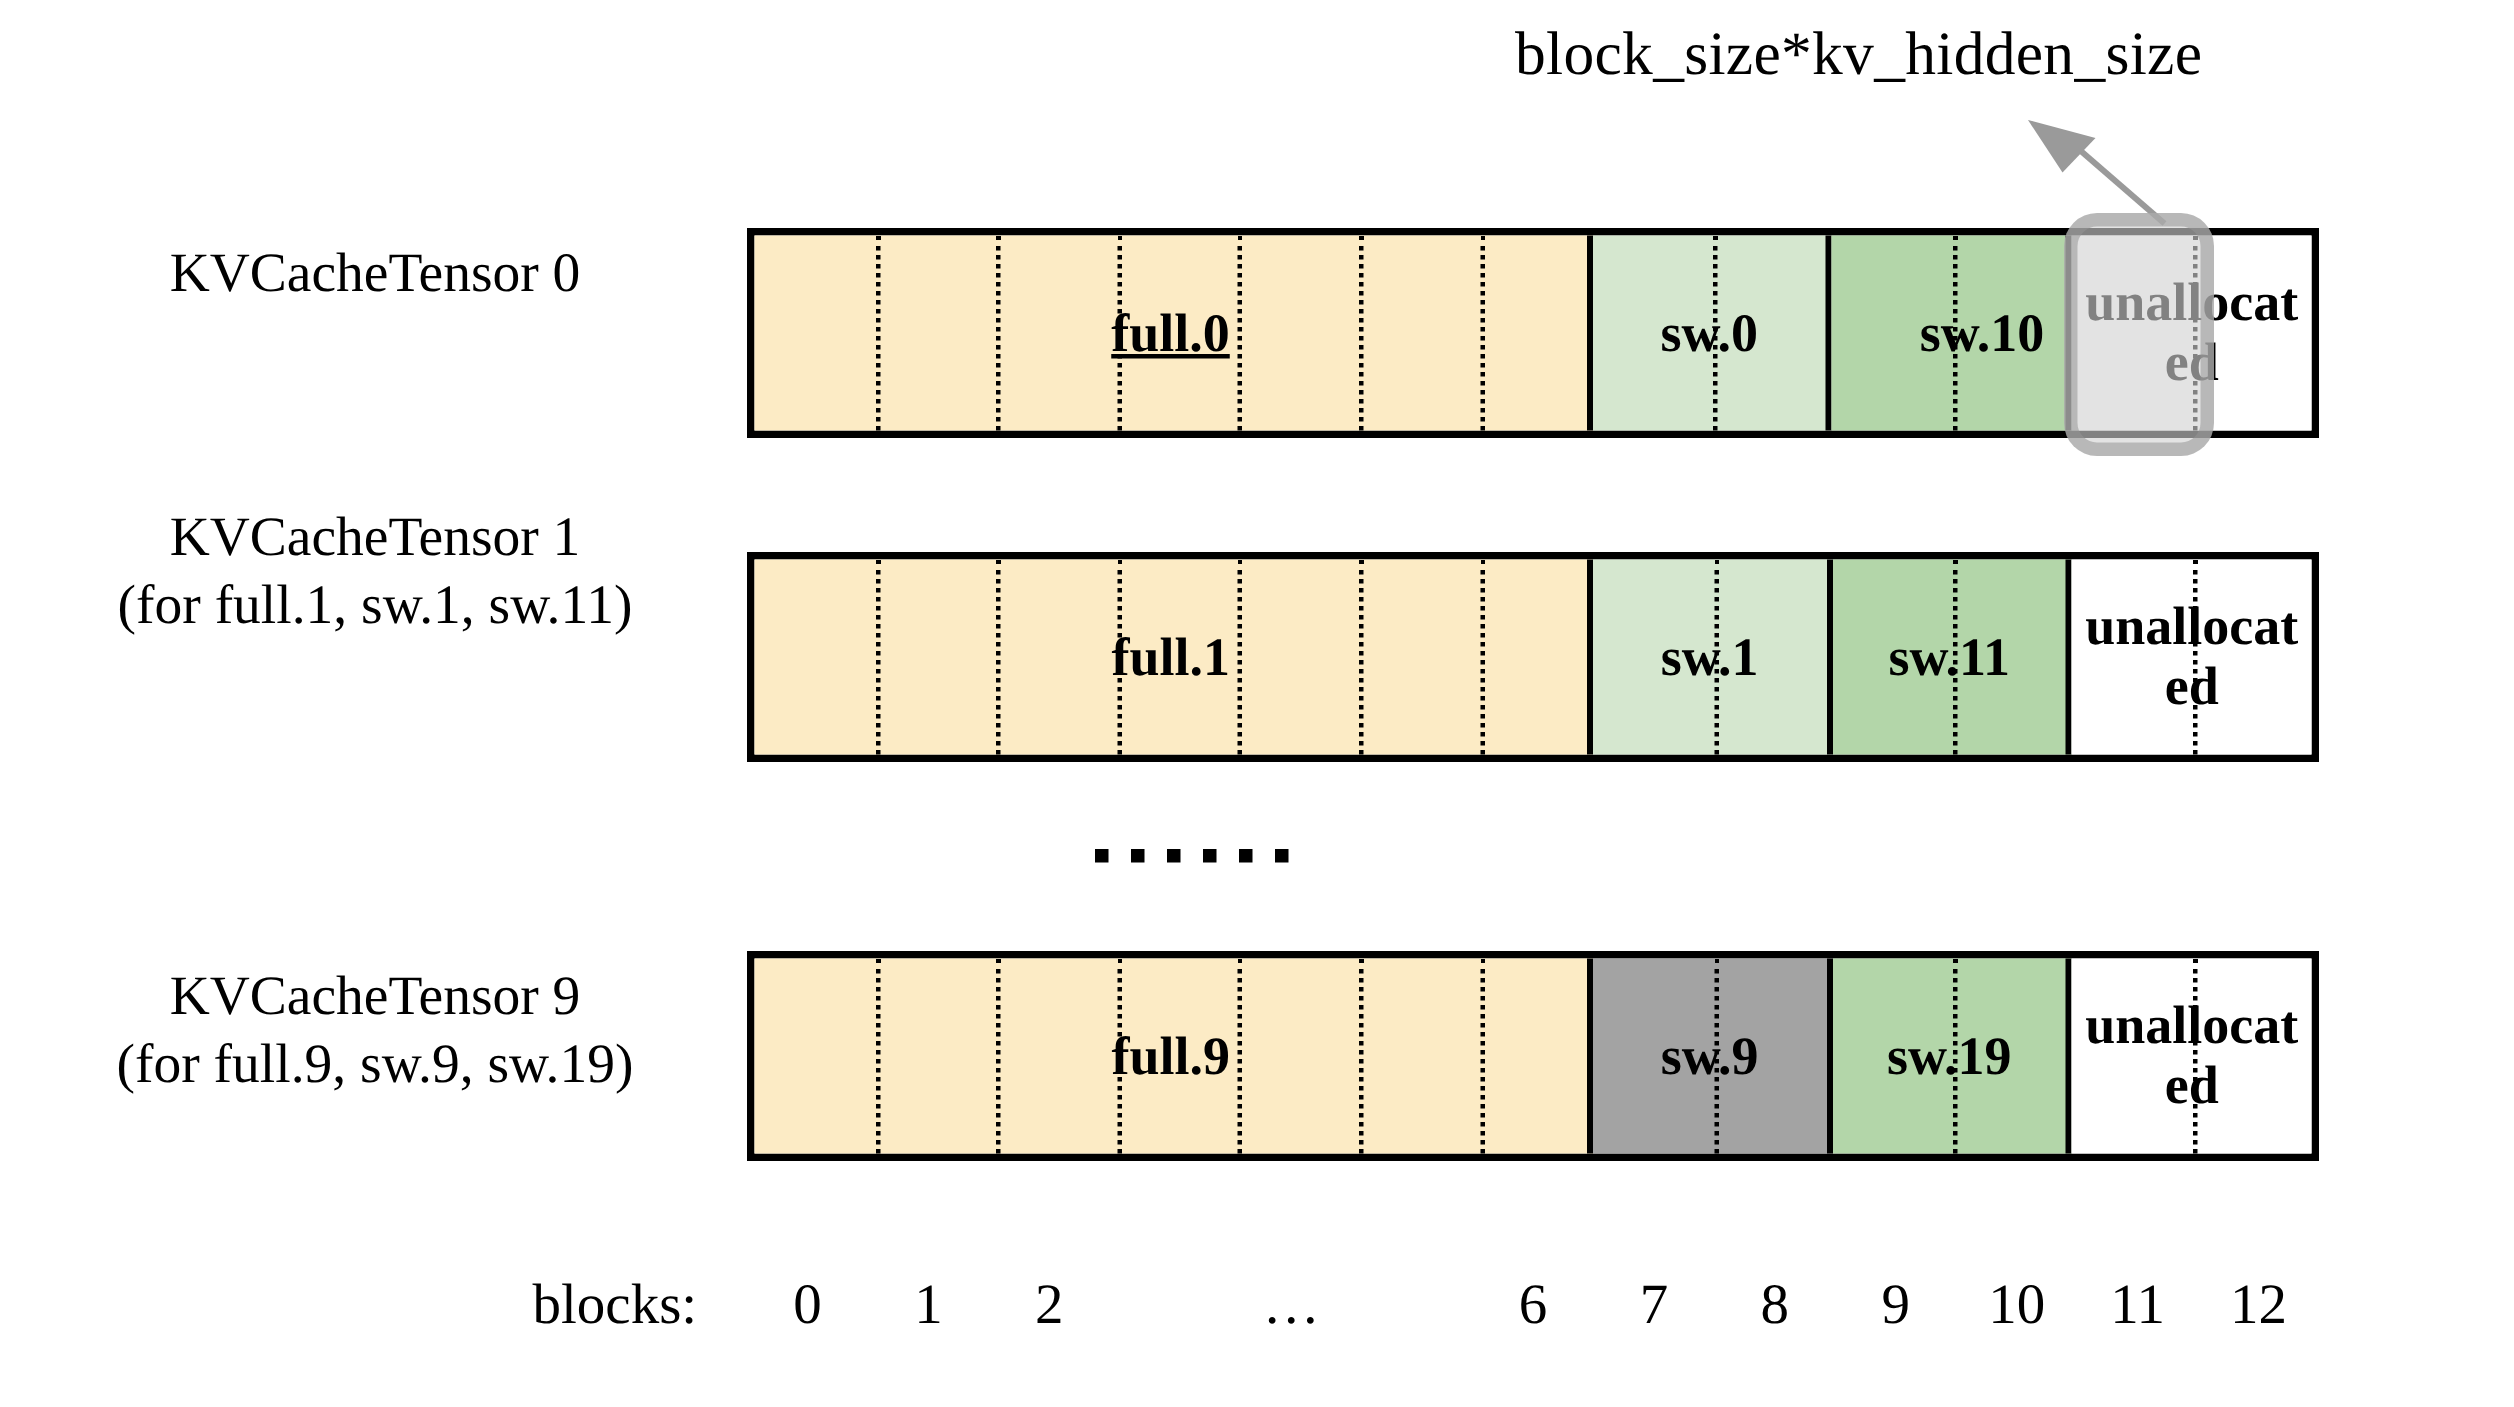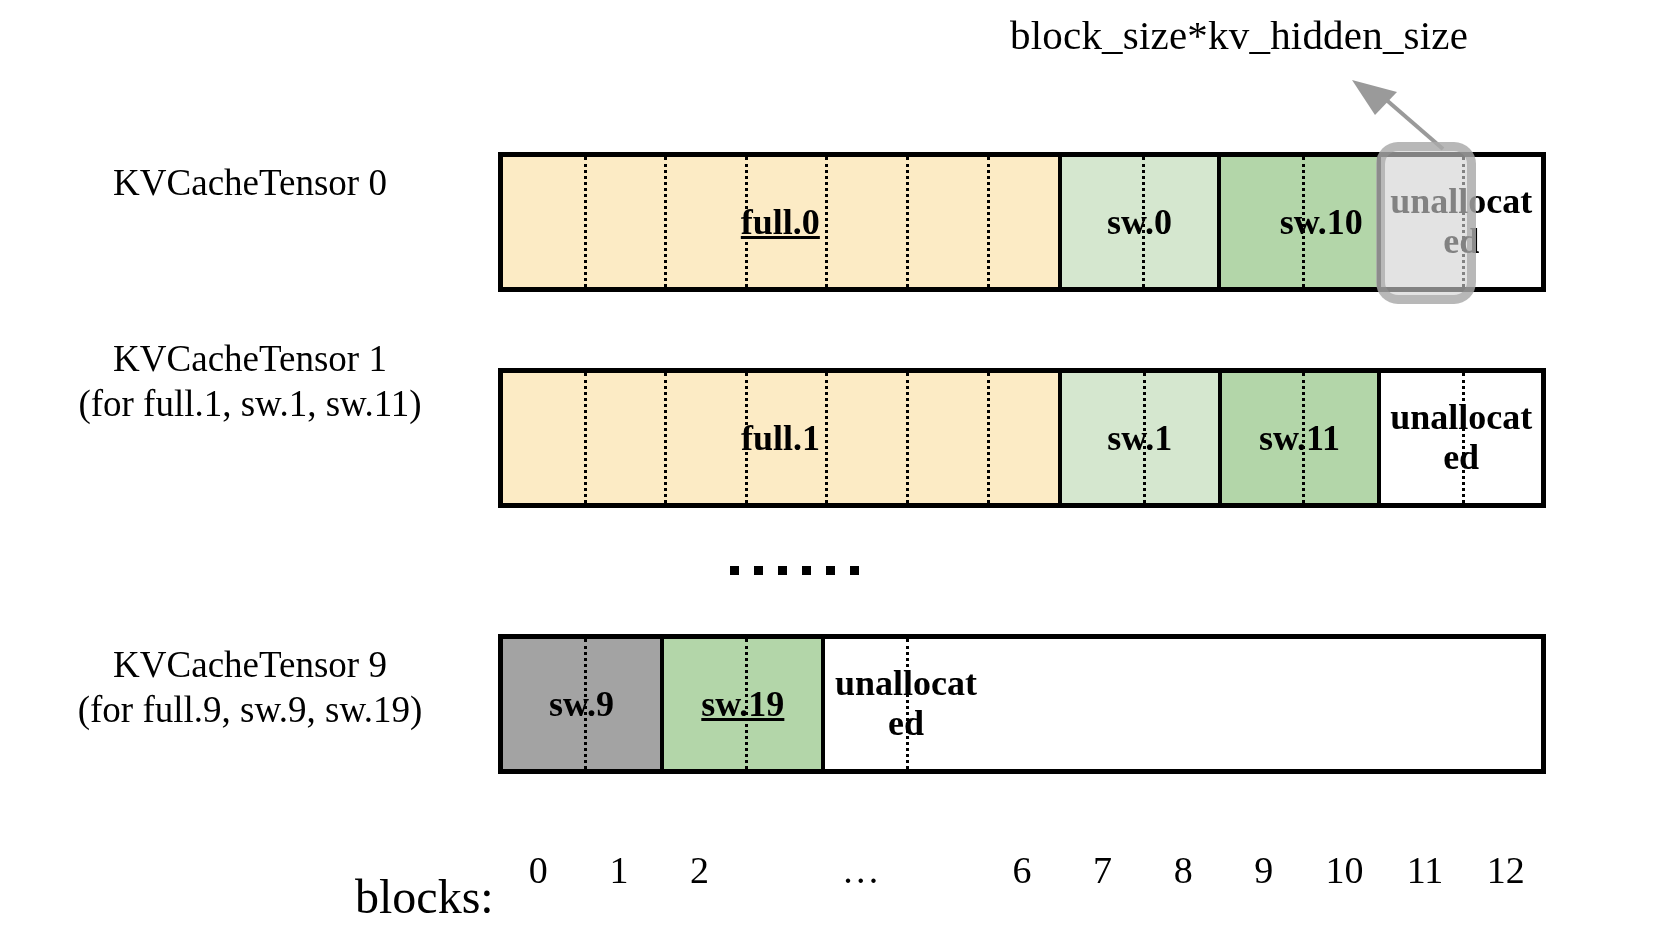--- a/index.html
+++ b/index.html
@@ -124,22 +124,21 @@
     position: absolute;
     left: 0;
     top: 848px;
     width: 1676px;
     height: 56px;
   }
   #blocks-axis-title {
     position: absolute;
     left: 355px;
     top: 0;
-    font-size: 48px;
-    margin-top: 21px;
+    font-size: 38px;
   }
   .tick {
     position: absolute;
     top: 0;
     width: 80px;
     margin-left: -40px;
     text-align: center;
     font-size: 38px;
   }
 </style>
@@ -204,25 +203,34 @@
         </div>
         <div class="seg" style="width: 161.231px; background: rgb(255, 255, 255); border-right: none;">
           <div class="divider" style="left: 80.6154px;"></div>
           <div class="seg-label" style="width: 151.231px; word-break: break-all; line-height: 1.1;">unallocated</div>
         </div>
       </div>
     </div>
     <div class="row" style="top: 0px;">
       <div class="row-label" style="top: 642px;"><span>KVCacheTensor 9</span><span class="l2">(for full.9, sw.9, sw.19)</span></div>
       <div class="bar" style="top: 634px; height: 140px;">
+        <div class="seg" style="width: 564.308px; background: rgb(252, 235, 197);">
+          <div class="divider" style="left: 80.6154px;"></div>
+          <div class="divider" style="left: 161.231px;"></div>
+          <div class="divider" style="left: 241.846px;"></div>
+          <div class="divider" style="left: 322.462px;"></div>
+          <div class="divider" style="left: 403.077px;"></div>
+          <div class="divider" style="left: 483.692px;"></div>
+          <div class="seg-label">full.9</div>
+        </div>
         <div class="seg" style="width: 161.231px; background: #a3a3a3;">
           <div class="divider" style="left: 80.6154px;"></div>
           <div class="seg-label">sw.9</div>
         </div>
-        <div class="seg" style="width: 161.231px; background: rgb(179, 214, 169); text-decoration: underline;">
+        <div class="seg" style="width: 161.231px; background: rgb(179, 214, 169);">
           <div class="divider" style="left: 80.6154px;"></div>
           <div class="seg-label">sw.19</div>
         </div>
         <div class="seg" style="width: 161.231px; background: rgb(255, 255, 255); border-right: none;">
           <div class="divider" style="left: 80.6154px;"></div>
           <div class="seg-label" style="width: 151.231px; word-break: break-all; line-height: 1.1;">unallocated</div>
         </div>
       </div>
     </div>
   </div>

